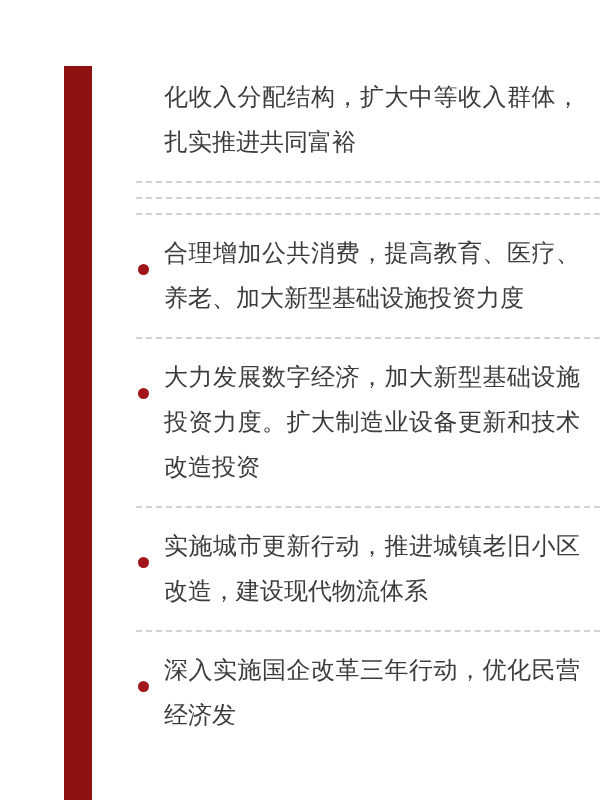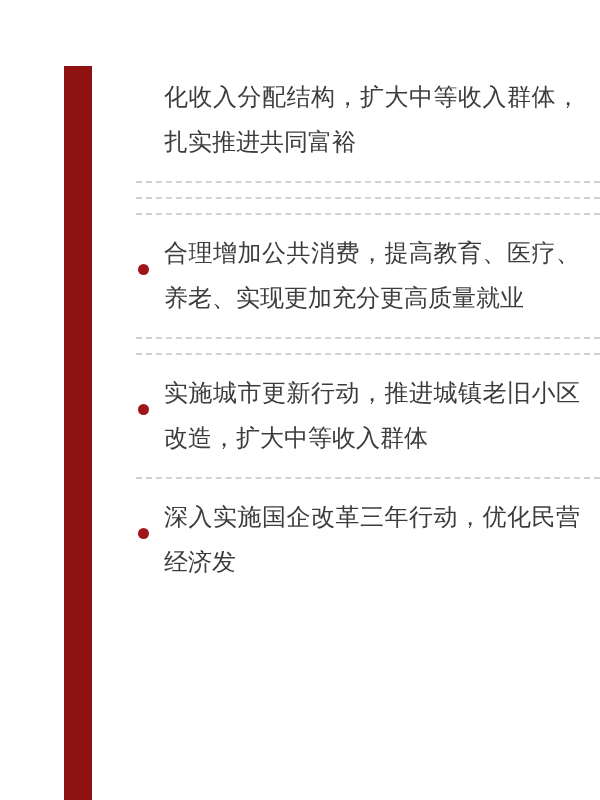--- a/index.html
+++ b/index.html
@@ -63,27 +63,31 @@
   <div class="frame-bar right"></div>
   <div class="content" id="list-root">
       <div class="list-item">
         <div class="item-text">化收入分配结构，扩大中等收入群体，扎实推进共同富裕</div>
       </div>
       <div class="divider"></div>
       <div class="divider"></div>
       <div class="divider"></div>
       <div class="list-item">
         <span class="bullet-dot"></span>
-        <div class="item-text">合理增加公共消费，提高教育、医疗、养老、实现更加充分更高质量就业</div>
+        <div class="item-text">合理增加公共消费，提高教育、医疗、养老、加大新型基础设施投资力度</div>
       </div>
-      <div class="divider"></div>
       <div class="divider"></div>
       <div class="list-item">
         <span class="bullet-dot"></span>
-        <div class="item-text">实施城市更新行动，推进城镇老旧小区改造，扩大中等收入群体</div>
+        <div class="item-text">大力发展数字经济，加大新型基础设施投资力度。扩大制造业设备更新和技术改造投资</div>
+      </div>
+      <div class="divider"></div>
+      <div class="list-item">
+        <span class="bullet-dot"></span>
+        <div class="item-text">实施城市更新行动，推进城镇老旧小区改造，建设现代物流体系</div>
       </div>
       <div class="divider"></div>
       <div class="list-item">
         <span class="bullet-dot"></span>
         <div class="item-text">深入实施国企改革三年行动，优化民营经济发</div>
       </div>
     </div>
 </div>
 
 </body></html>

